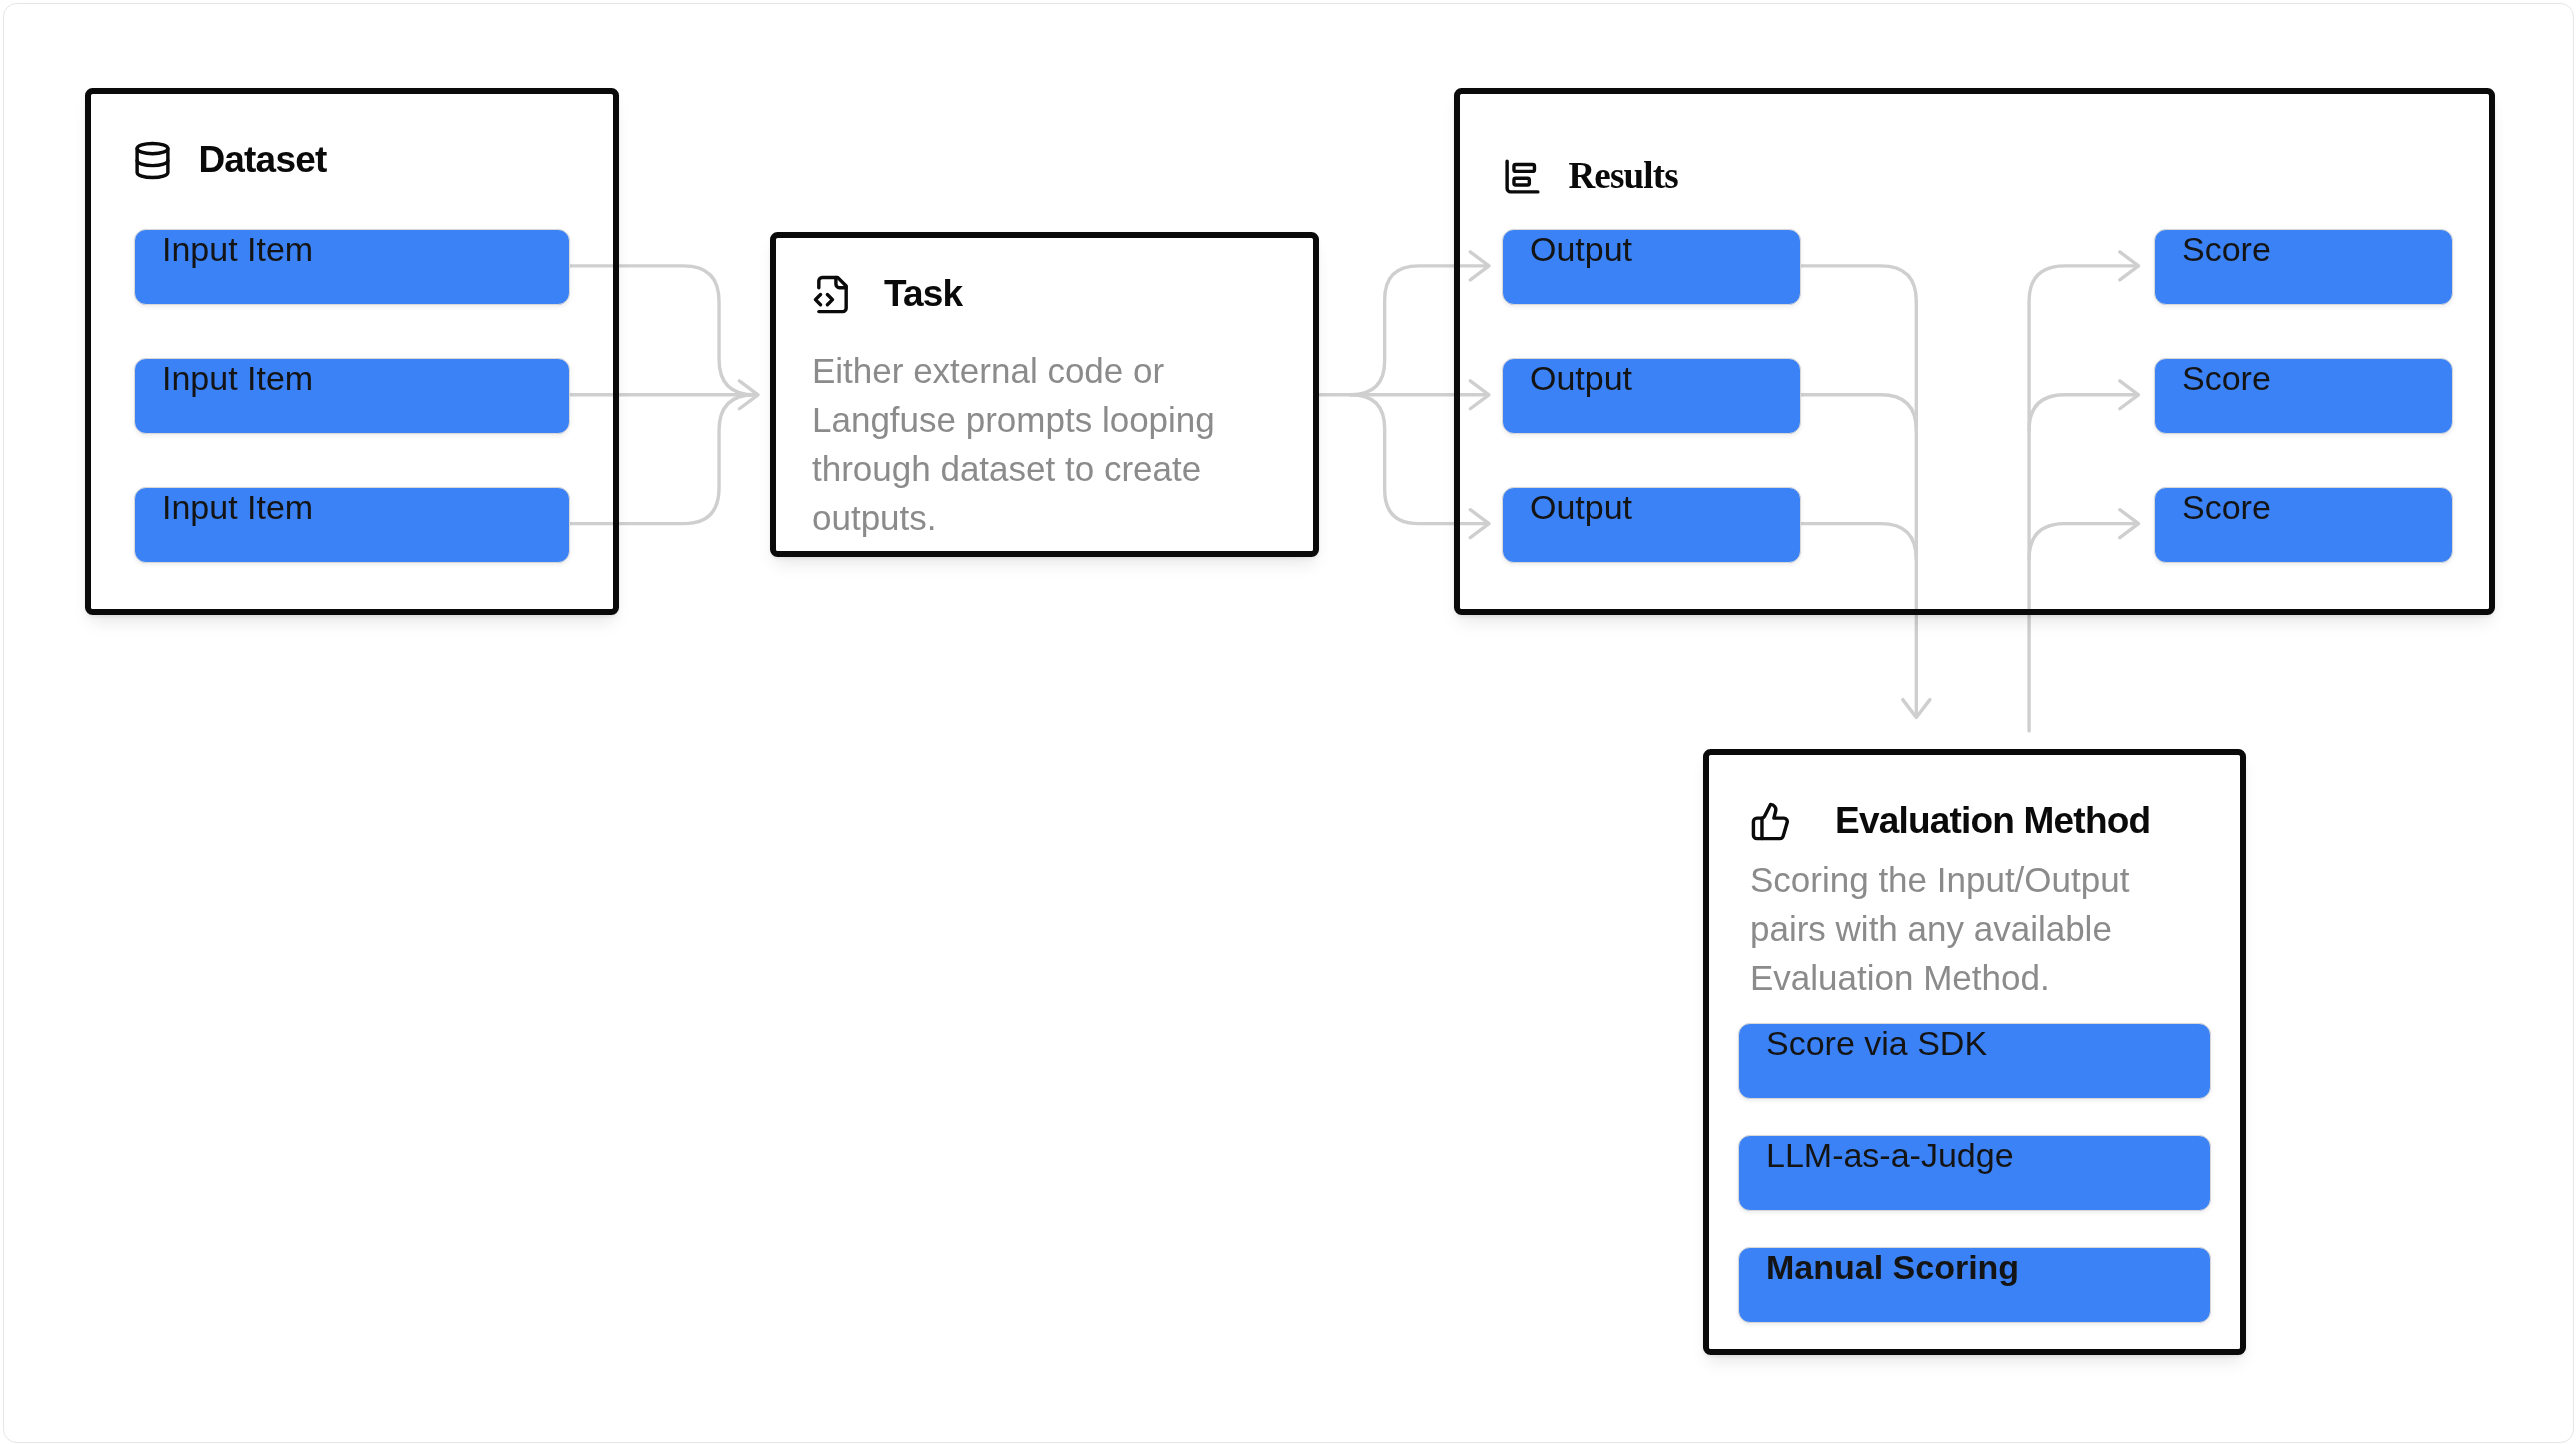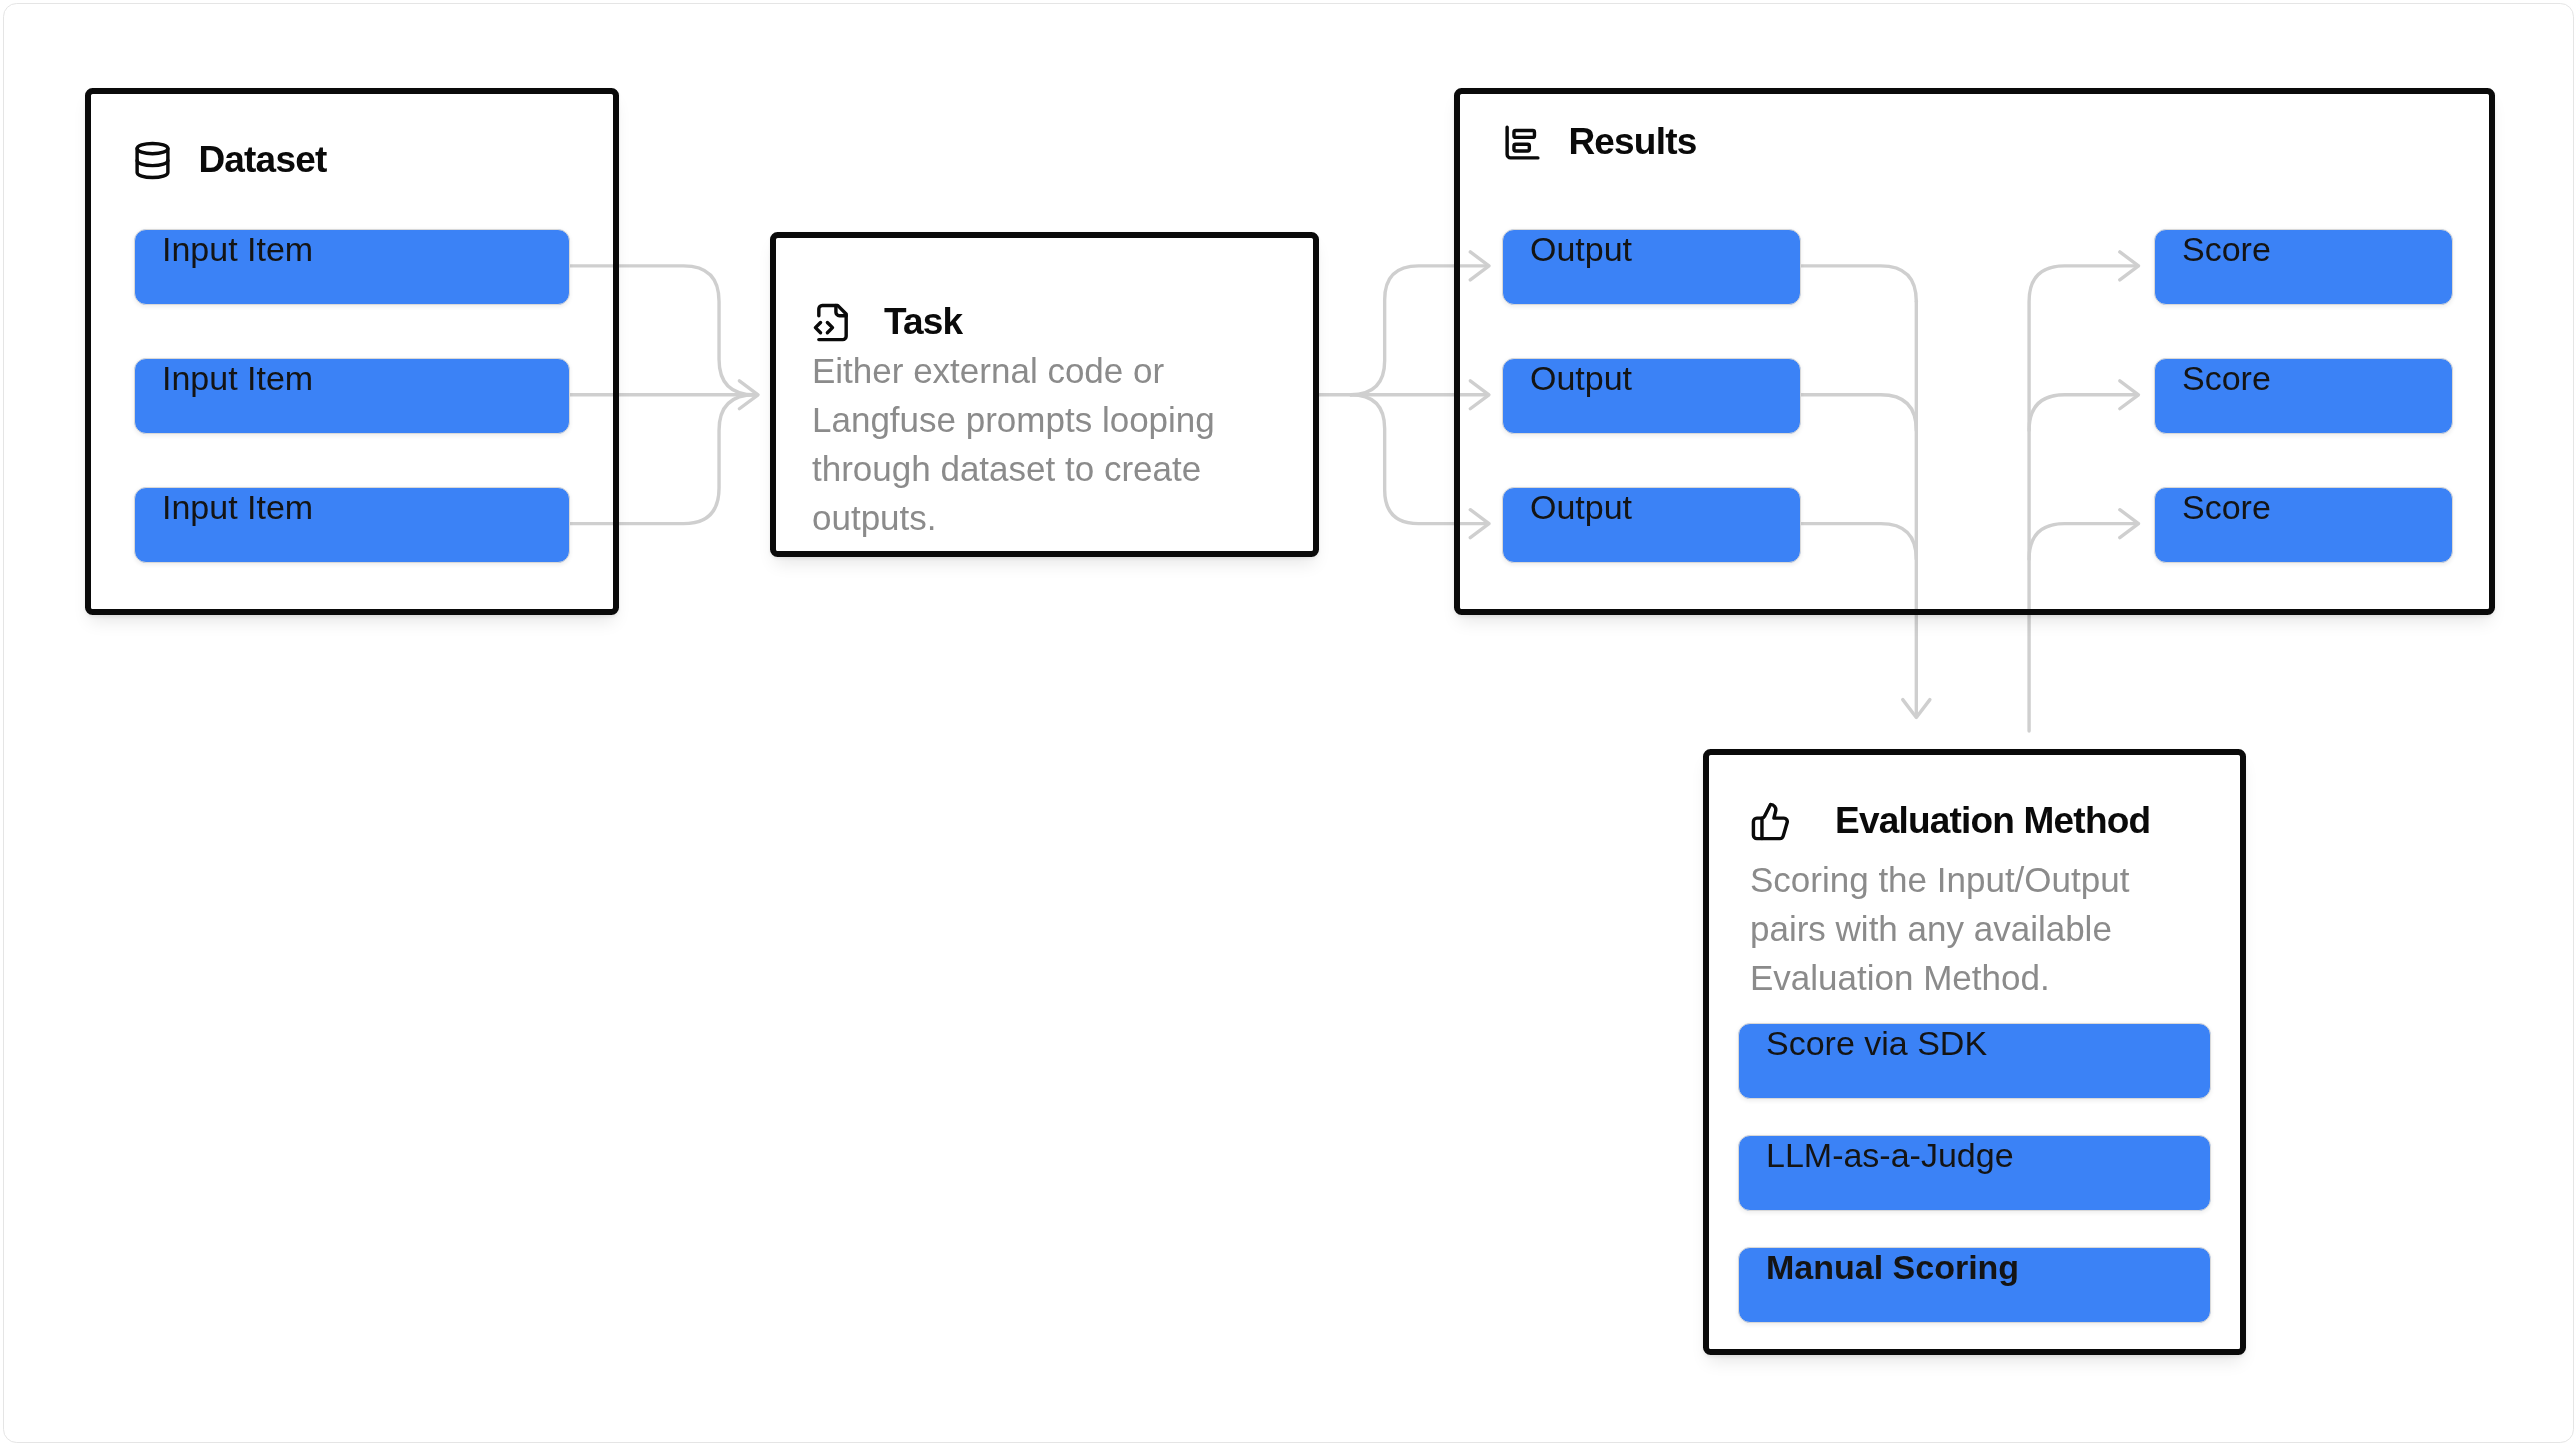--- a/index.html
+++ b/index.html
@@ -71,35 +71,35 @@
   <span>Input Item</span>
 </div>
 <div class="card h87" style="left:134px;top:358px;width:434px;">
   <span>Input Item</span>
 </div>
 <div class="card h87" style="left:134px;top:487px;width:434px;">
   <span>Input Item</span>
 </div>
 
 <div class="bigbox" style="left:770px;top:232px;width:537px;height:313px;"></div>
-<div class="node-header" style="left:812px;top:296px;height:47px;gap:31px;">
+<div class="node-header" style="left:812px;top:268px;height:47px;gap:31px;">
   <span class="node-icon">
     <svg viewBox="0 0 24 24">
         <path d="M4 22h14a2 2 0 0 0 2-2V7l-5-5H6a2 2 0 0 0-2 2v4"></path>
         <path d="M14 2v4a2 2 0 0 0 2 2h4"></path>
         <path d="m5 12-3 3 3 3"></path>
         <path d="m9 18 3-3-3-3"></path>
       </svg>
   </span>
   <span class="node-title">Task</span>
 </div>
 <div class="node-desc" style="left:812px;top:346px;width:407px;">Either external code or Langfuse prompts looping through dataset to create outputs.</div>
 
 <div class="bigbox" style="left:1454px;top:88px;width:1029px;height:515px;"></div>
-<div class="node-header" style="left:1502px;top:116px;height:47px;">
+<div class="node-header" style="left:1502px;top:150px;height:47px;font-family:Liberation Serif, serif;">
   <span class="node-icon">
     <svg viewBox="0 0 24 24">
         <path d="M3 3v16a2 2 0 0 0 2 2h16"></path>
         <rect x="7" y="5" width="12" height="4" rx="1"></rect>
         <rect x="7" y="13" width="9" height="4" rx="1"></rect>
       </svg>
   </span>
   <span class="node-title">Results</span>
 </div>
 <div class="card h87" style="left:1502px;top:229px;width:297px;">

